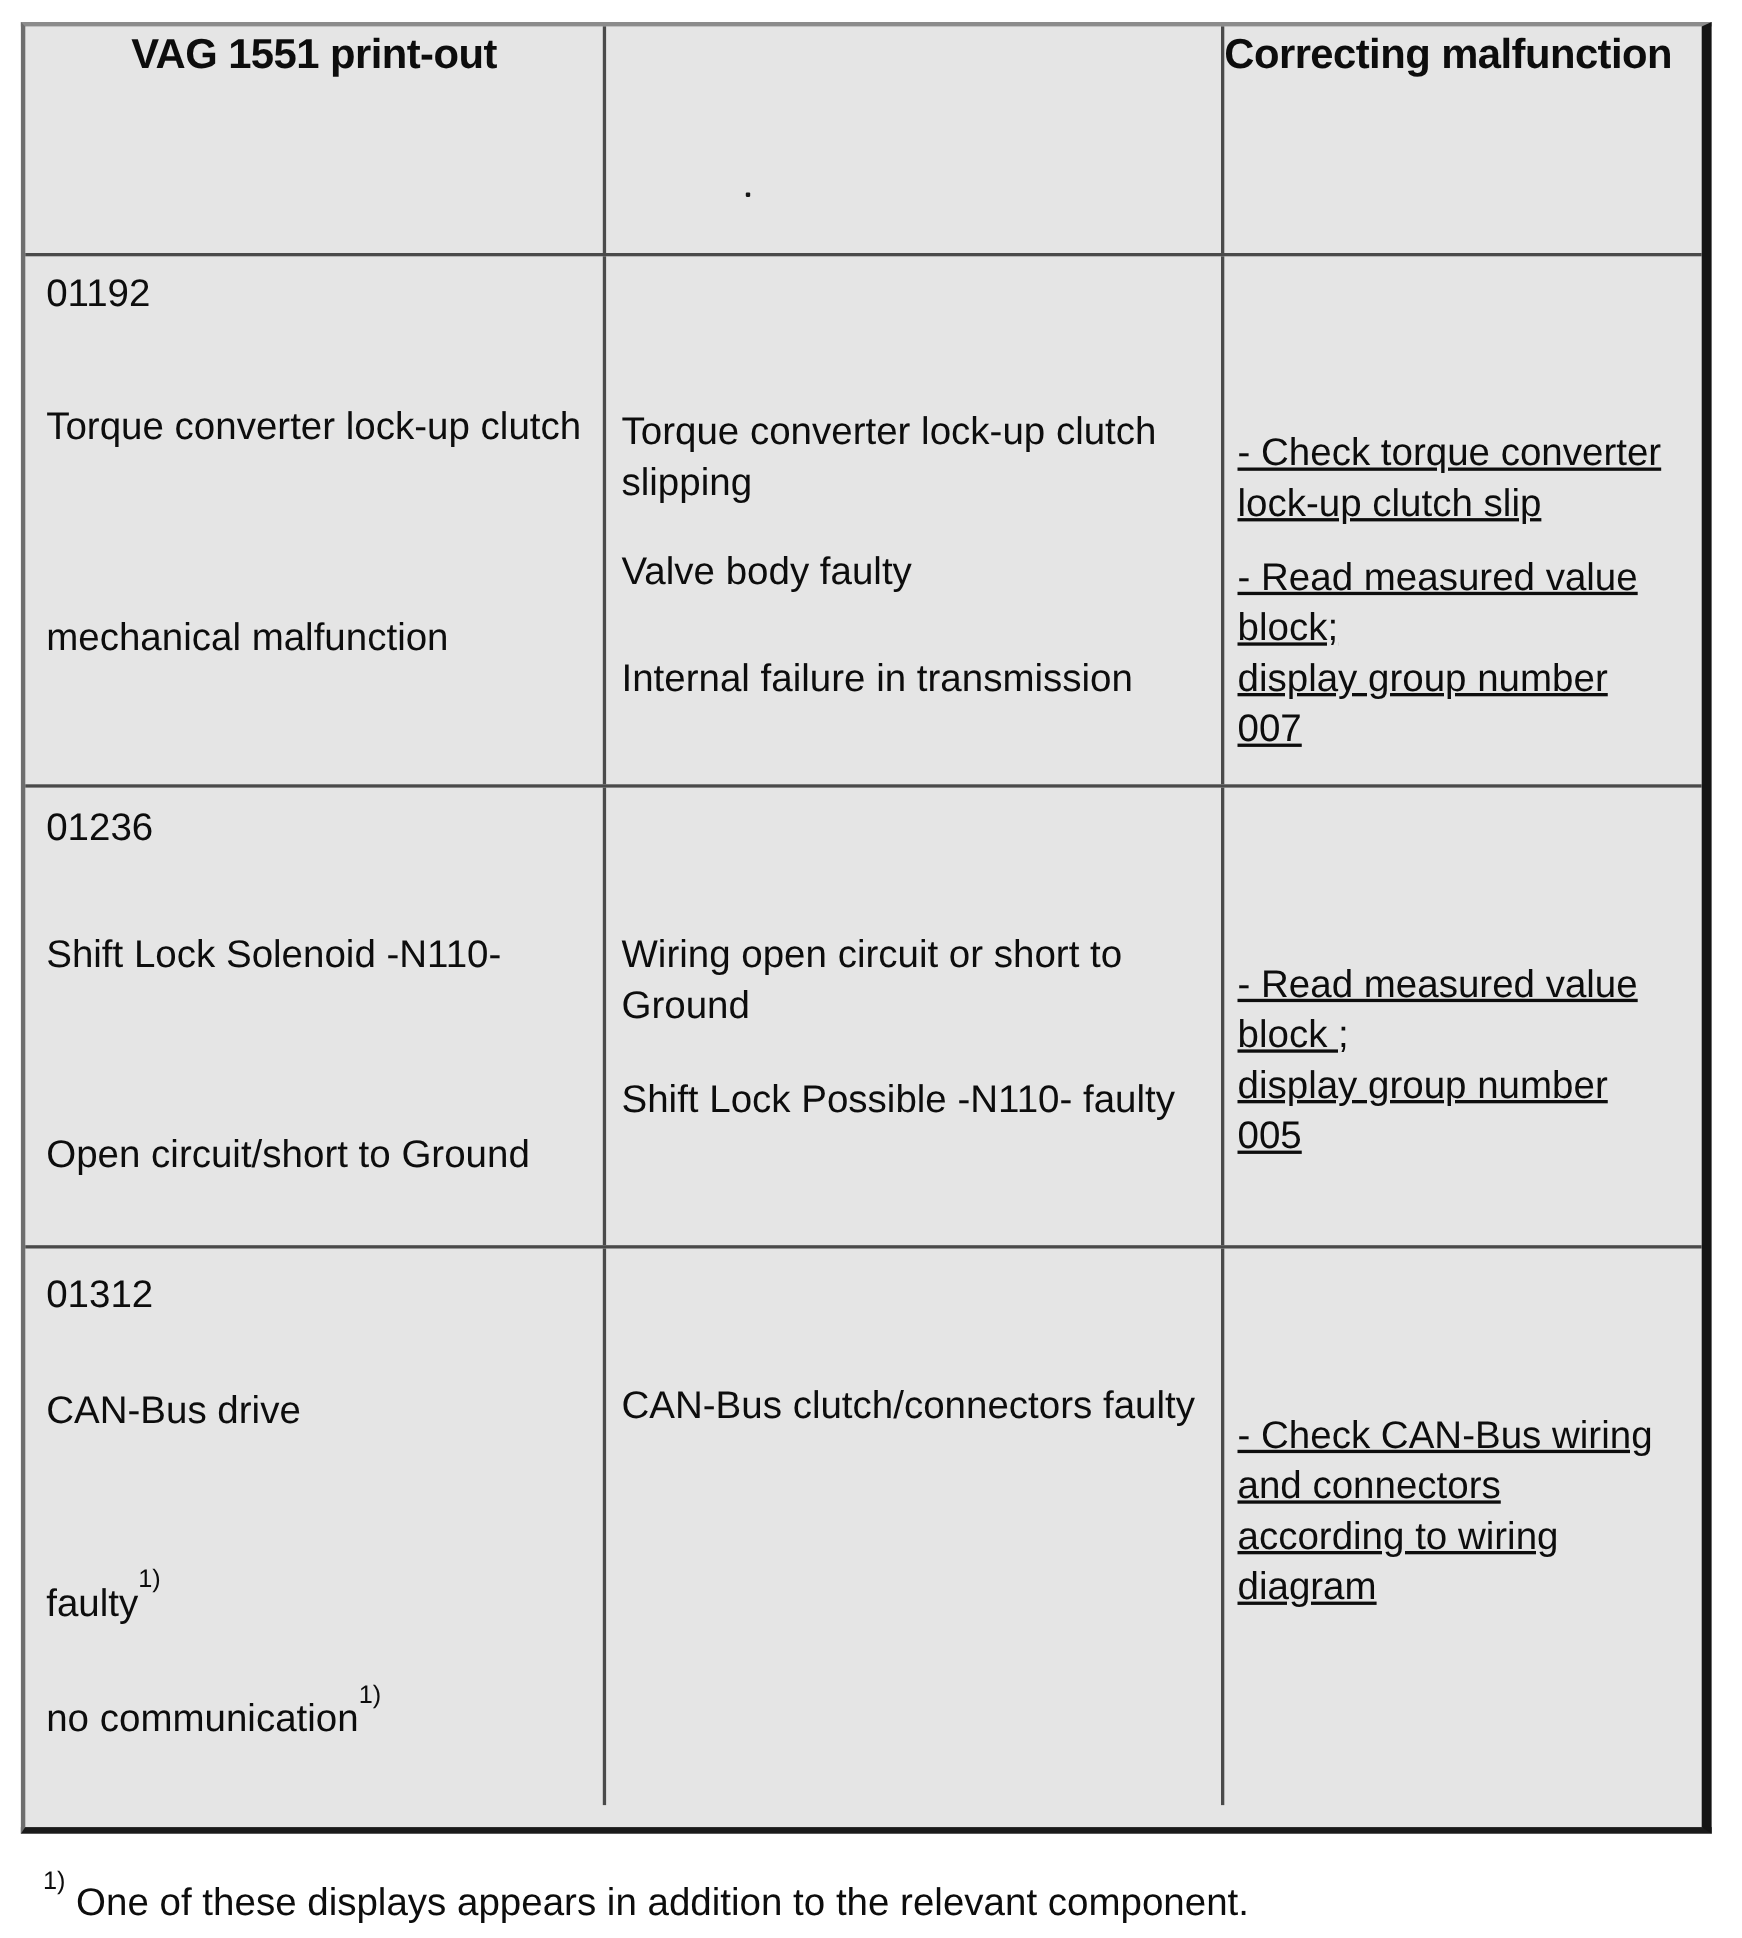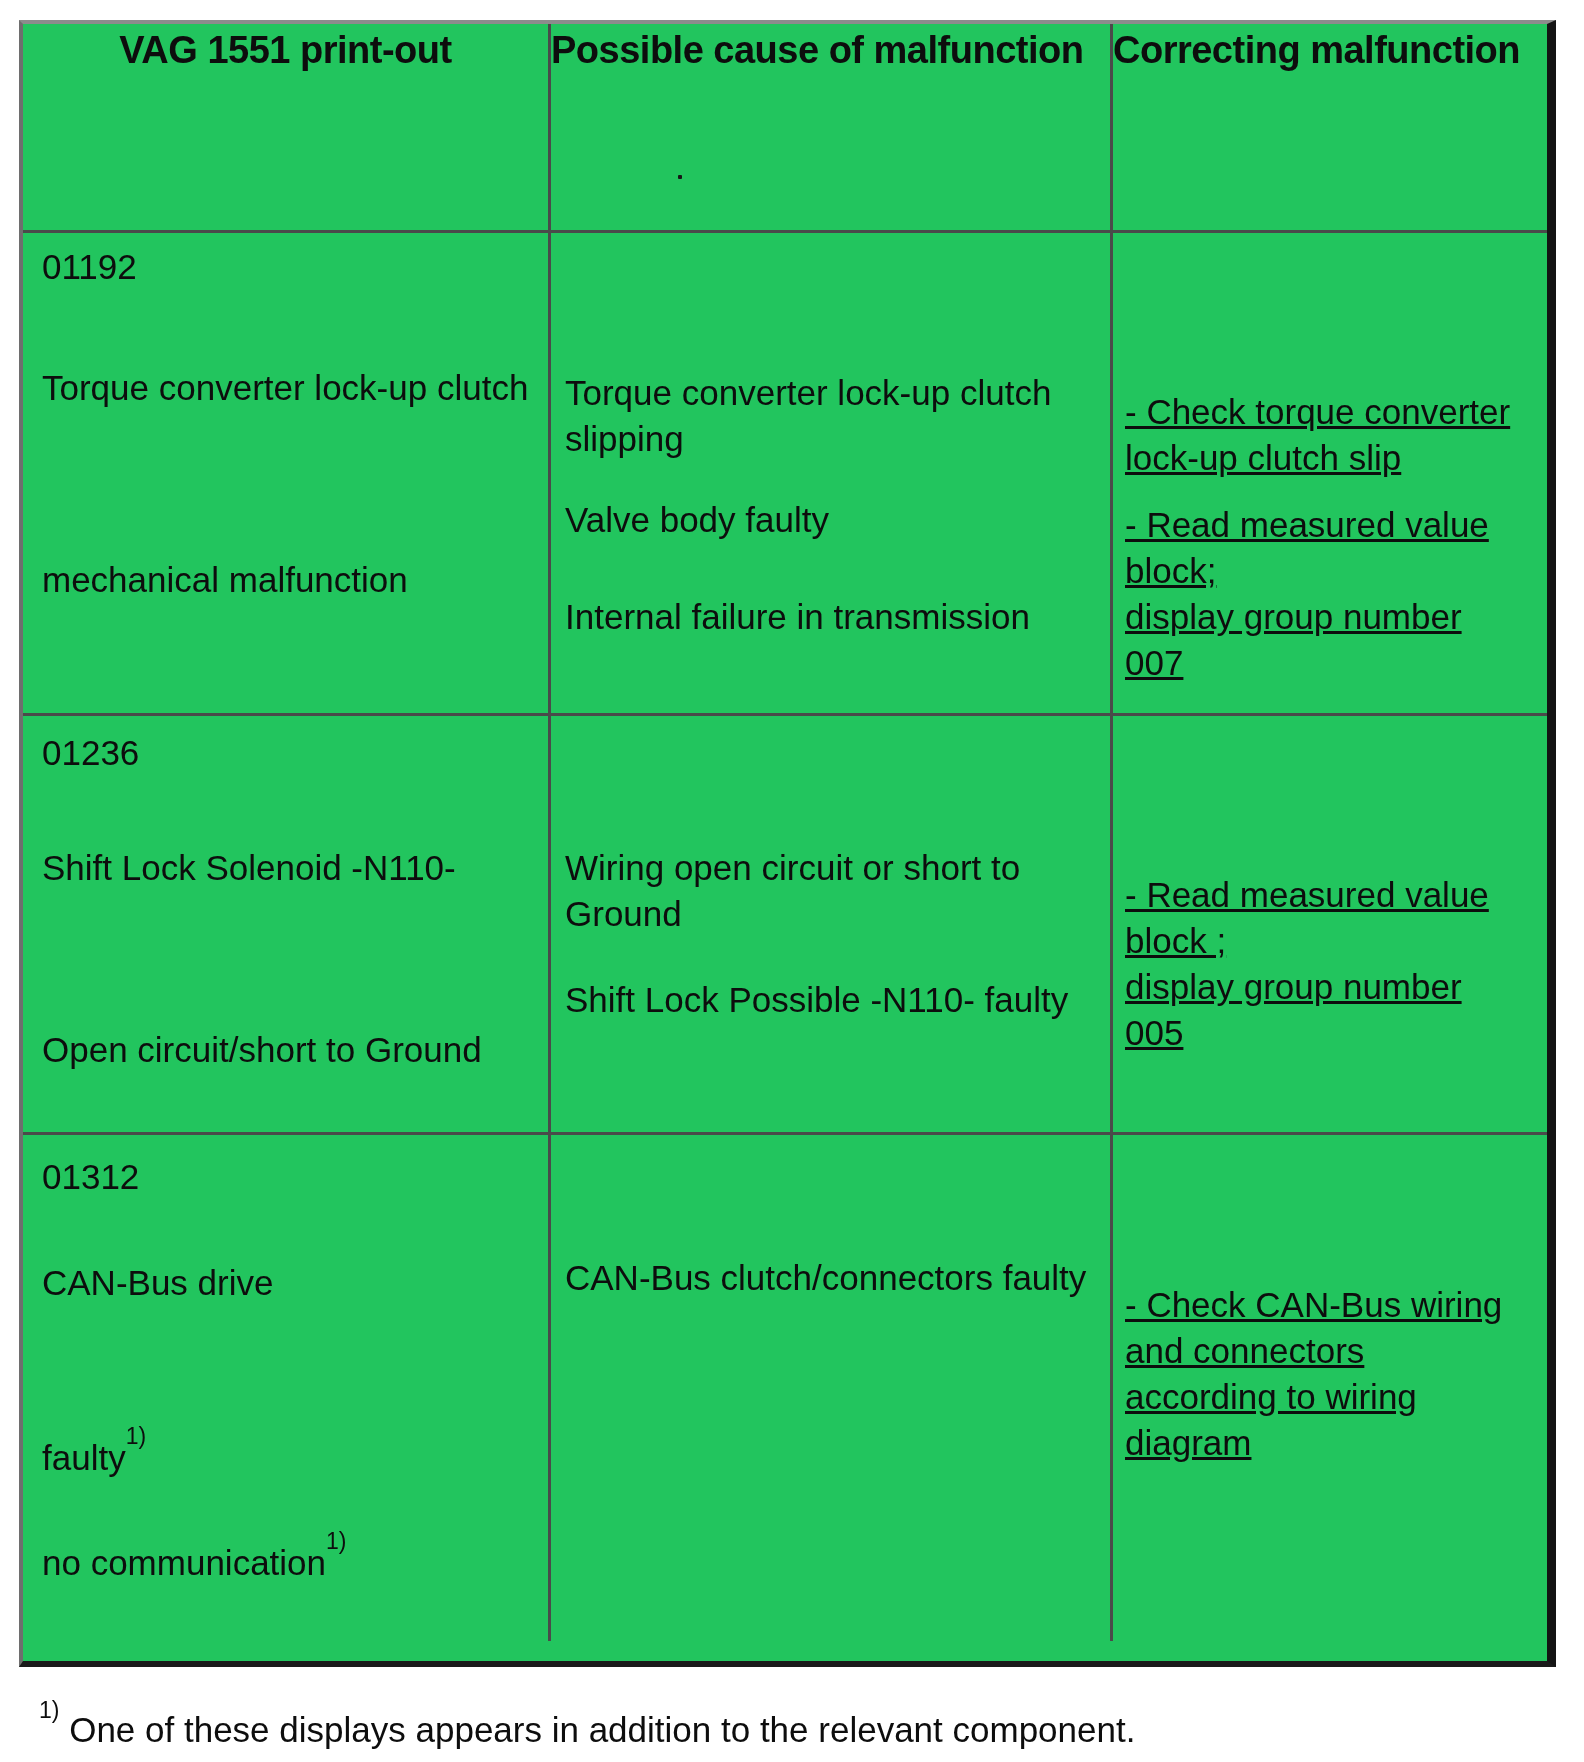--- a/index.html
+++ b/index.html
@@ -13,21 +13,21 @@
   }
   .table{
     position:absolute;
     left:19px;top:20px;
     width:1537px;height:1647px;
     box-sizing:border-box;
     border-left:4px solid #6e6e6e;
     border-top:4px solid #8c8c8c;
     border-right:9px solid #141414;
     border-bottom:6px solid #1a1a1a;
-    background:#22c55e;
+    background:#e5e5e5;
   }
   .row{
     display:grid;
     grid-template-columns:528px 562px 434px;
     box-sizing:border-box;
   }
   .row.bordered{border-bottom:3px solid #4a4a4a;}
   .cell{
     position:relative;
     box-sizing:border-box;
@@ -80,21 +80,20 @@
 </head>
 <body>
 
 <div class="table">
 
   <div class="row bordered" style="height:209px">
     <div class="cell inner c1">
       <p class="hdr center">VAG 1551 print-out</p>
     </div>
     <div class="cell inner c2">
-      <p class="hdr">Possible cause of malfunction</p>
       <span class="speck" style="left:127px;top:151px"></span>
     </div>
     <div class="cell c3">
       <p class="hdr">Correcting malfunction</p>
     </div>
   </div>
 
   <div class="row bordered" style="height:483px">
     <div class="cell inner c1">
       <p class="para" style="top:11px">01192</p>

